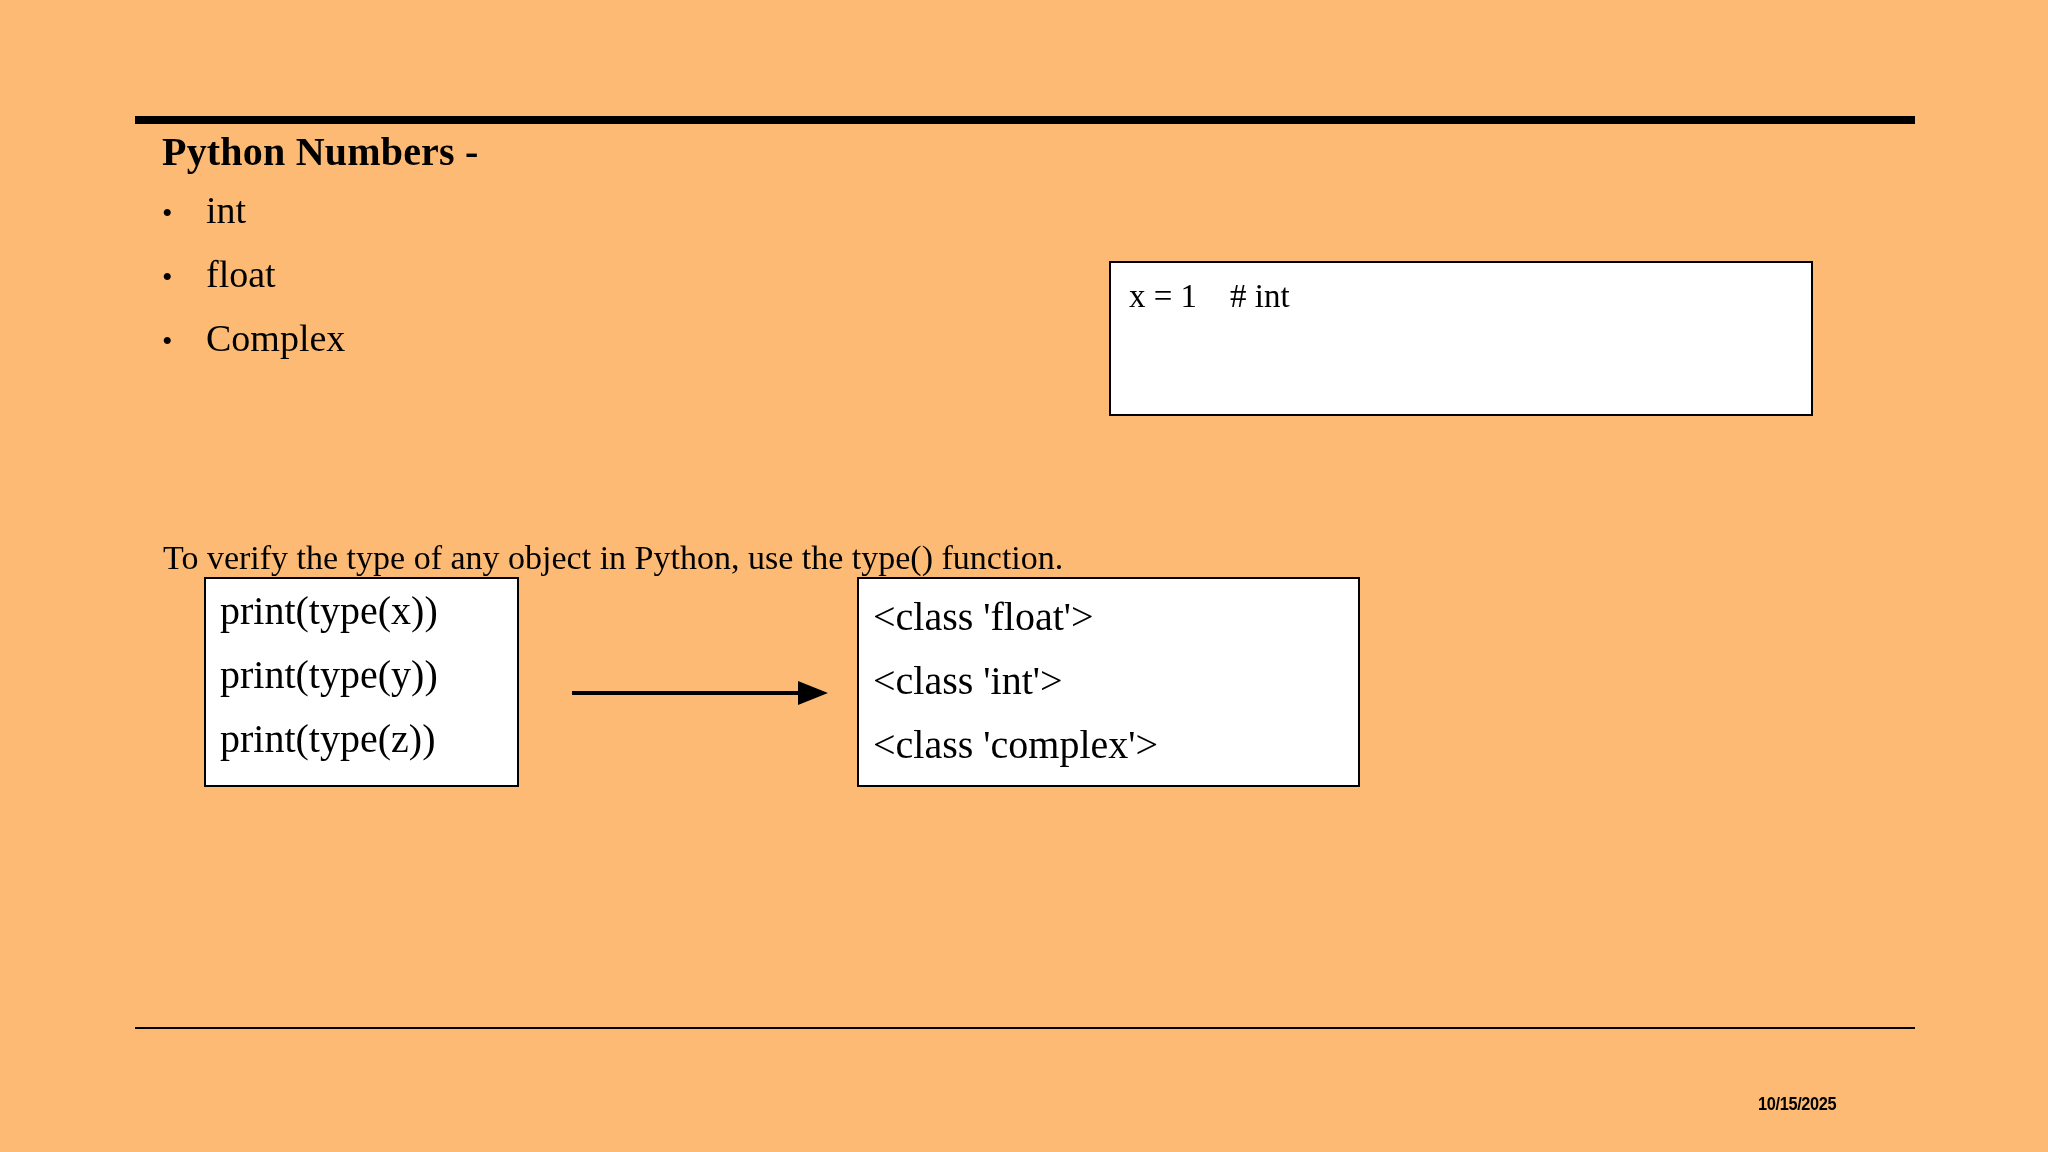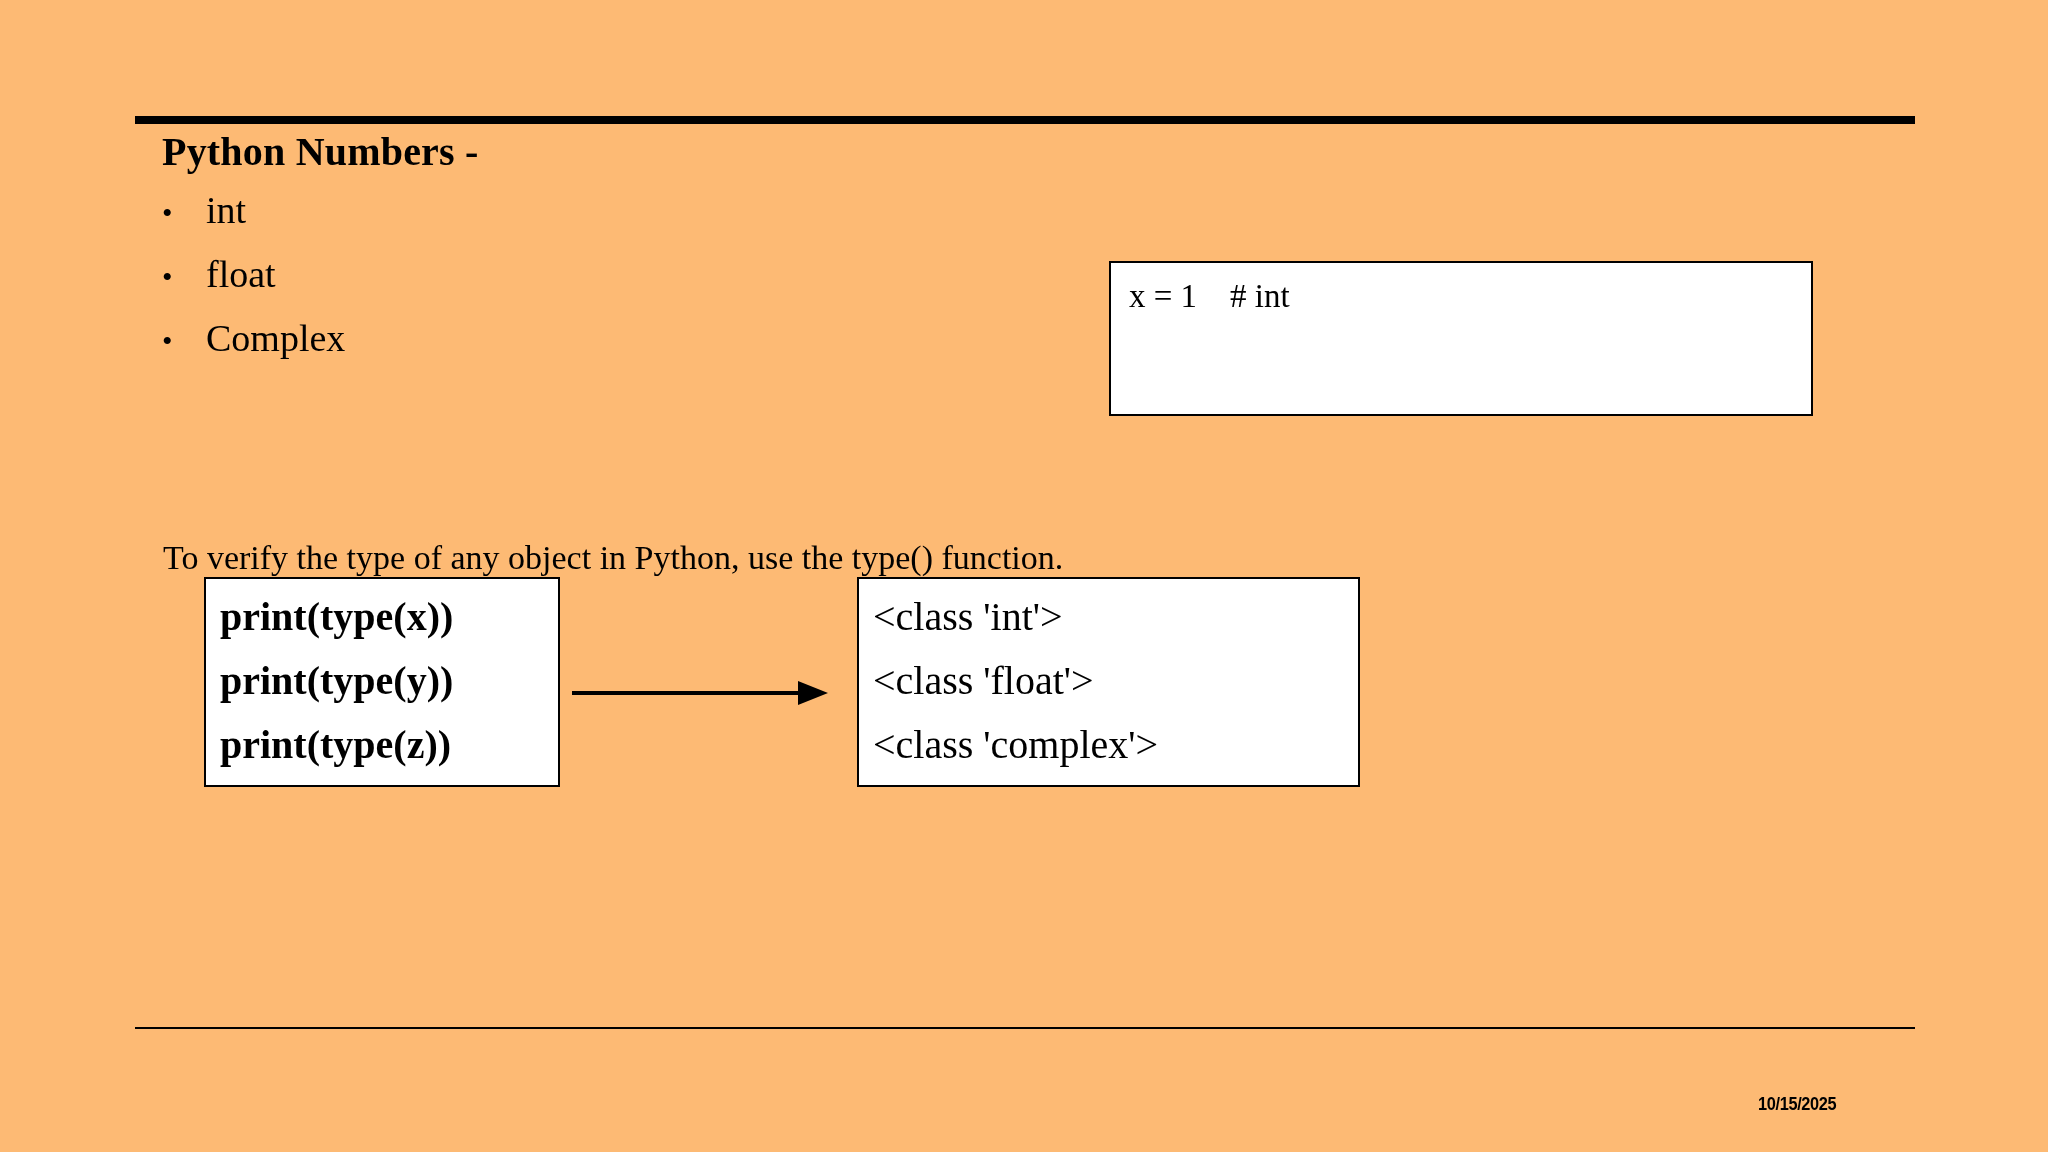--- a/index.html
+++ b/index.html
@@ -114,24 +114,23 @@
     font-size: 34px;
     line-height: 1.2;
     white-space: nowrap;
     margin-top: 28px;
   }
 
   
   #print-box {
     left: 204px;
     top: 577px;
-    width: 356px;
+    width: 315px;
     height: 210px;
-    padding: 6px 0 0 14px;
-    font-weight: bold;
+    padding: 0 0 0 14px;
   }
   #print-box .code-line {
     font-size: 40px;
     line-height: 64px;
   }
 
   
   #output-box {
     left: 857px;
     top: 577px;
@@ -204,22 +203,22 @@
   </div>
 
   <div class="arrow">
     <svg width="260" height="50" viewBox="0 0 260 50" xmlns="http://www.w3.org/2000/svg">
       <line x1="2" y1="25" x2="232" y2="25" stroke="#000000" stroke-width="4"></line>
       <polygon points="228,13 258,25 228,37" fill="#000000"></polygon>
     </svg>
   </div>
 
   <div class="framed-box" id="output-box">
+    <div class="code-line">&lt;class 'float'&gt;</div>
     <div class="code-line">&lt;class 'int'&gt;</div>
-    <div class="code-line">&lt;class 'float'&gt;</div>
     <div class="code-line">&lt;class 'complex'&gt;</div>
   </div>
 
   <div class="bottom-rule"></div>
 
   <div class="footer-date">10/15/2025</div>
 
 </div>
 
 </body></html>

